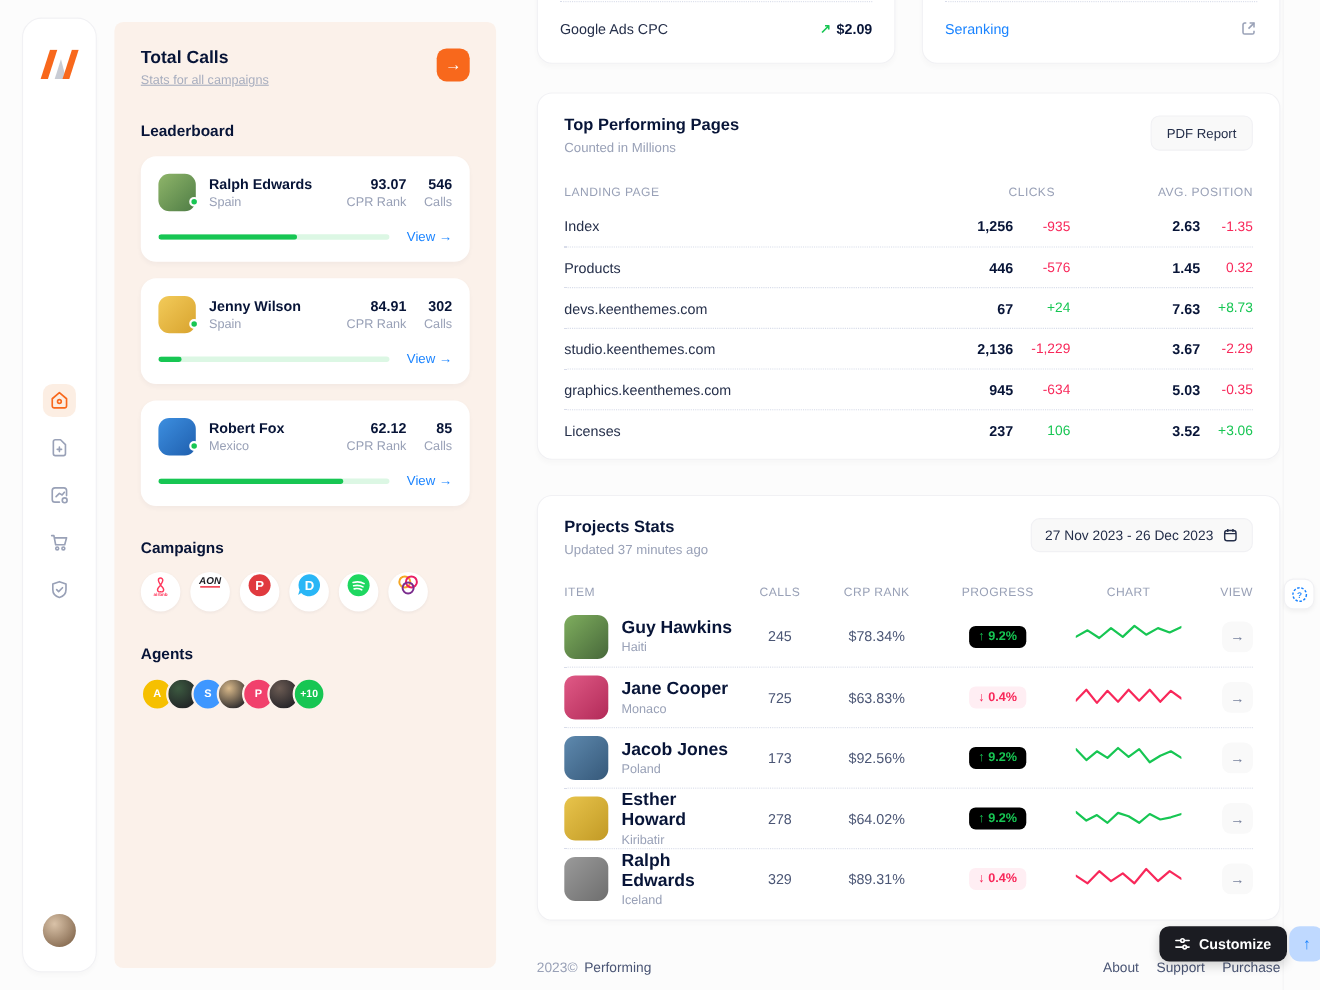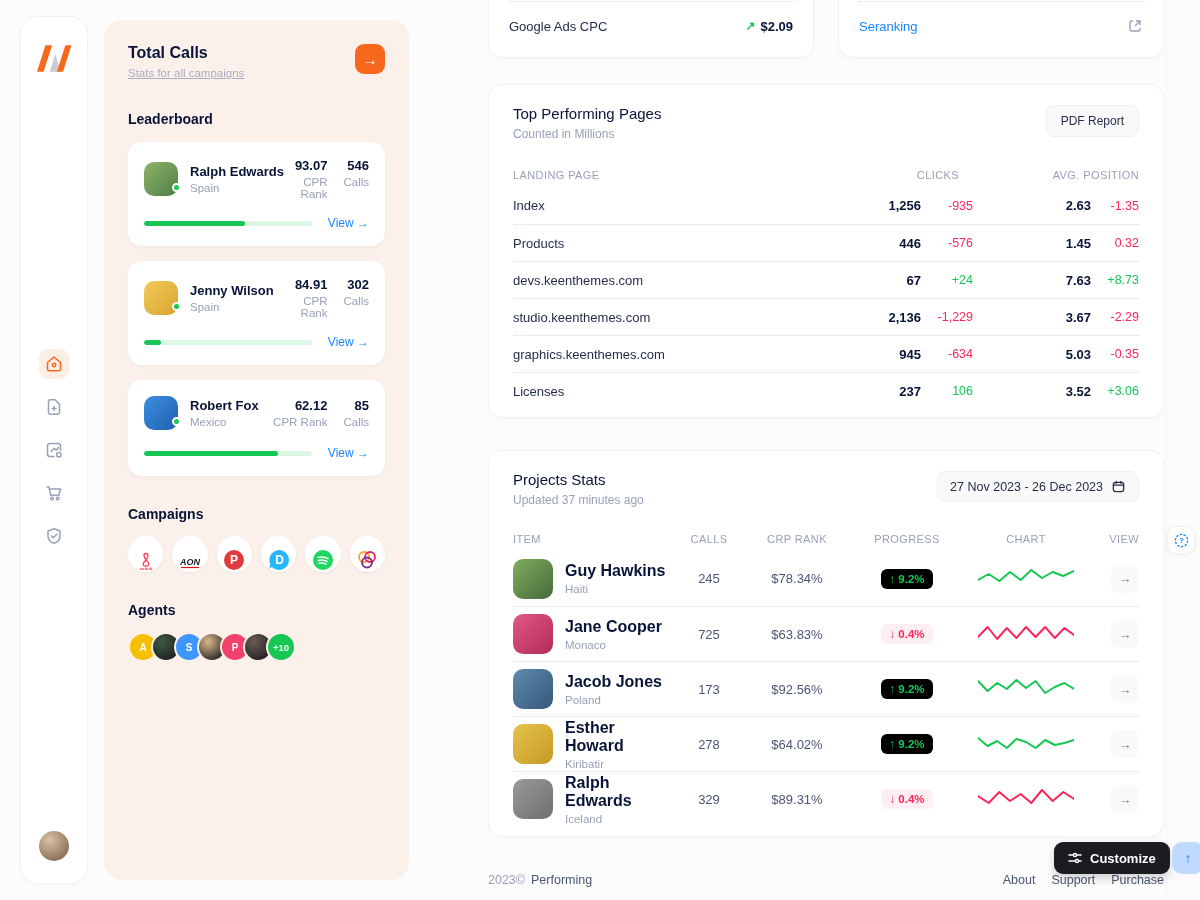--- a/index.html
+++ b/index.html
@@ -16,22 +16,22 @@
     box-shadow:0 3px 4px rgba(0,0,0,0.02);
   }
   .rail-logo { margin-top:28px; }
   .rail-nav { position:absolute; top:332px; left:0; right:0; display:flex; flex-direction:column; align-items:center; gap:13px; }
   .rail-item { width:30px; height:30px; border-radius:9px; display:flex; align-items:center; justify-content:center; color:#99A1B7; cursor:pointer; }
   .rail-item.active { background:#FCEEE3; color:#F8681C; }
   .rail-avatar { position:absolute; bottom:22px; left:50%; transform:translateX(-50%);
     width:30px; height:30px; border-radius:50%; background:radial-gradient(circle at 35% 30%, #d9c2a8, #8d7258 75%); cursor:pointer; }
   
   .panel {
-    position:absolute; left:104px; top:20px; width:305px; height:860px;
-    background:#FBF1EA; border-radius:18px; padding:24px; overflow:hidden;
+    position:absolute; left:104px; top:20px; width:347px; height:860px;
+    background:#FBF1EA; border-radius:8px; padding:24px; overflow:hidden;
   }
   .panel-head { display:flex; justify-content:space-between; align-items:flex-start; }
   .panel-title { font-size:16px; font-weight:700; color:#071437; }
   .panel-sub { font-size:11.5px; color:#A8AEBF; margin-top:5px;text-decoration:underline; }
   .go-btn { width:30px; height:30px; border:none; border-radius:9px; background:#F8681C; color:#fff;
     font-size:15px; display:flex; align-items:center; justify-content:center; cursor:pointer; }
   .section-h { font-size:14px; font-weight:700; color:#071437; }
   .lb-h { margin-top:32px; }
   .lb-list { margin-top:15px; display:flex; flex-direction:column; gap:15px; }
   .lb-card { background:#fff; border-radius:14px; padding:16px; box-shadow:0 2px 4px rgba(40,40,60,0.03); }
@@ -45,21 +45,21 @@
   .lb-stats { margin-left:auto; display:flex; gap:16px; }
   .lb-stat { text-align:right; }
   .lb-val { font-size:13px; font-weight:700; color:#071437; }
   .lb-lab { font-size:11.5px; color:#99A1B7; margin-top:3px; }
   .lb-bottom { display:flex; align-items:center; margin-top:16px; gap:16px; }
   .track { flex:1; height:5px; border-radius:3px; background:#DCF7E4; overflow:hidden; }
   .fill { height:100%; border-radius:3px; background:#17C653; }
   .view-link { font-size:12px; font-weight:500; color:#1B84FF; text-decoration:none; white-space:nowrap; }
   .camp-h { margin-top:30px; }
   .camp-row { margin-top:14px; display:flex; gap:9px; }
-  .camp-chip { width:36px; height:36px; border-radius:50%; background:#fff; display:flex; align-items:flex-end;
+  .camp-chip { width:36px; height:36px; border-radius:50%; background:#fff; display:flex; align-items:flex-start;
     justify-content:center; box-shadow:0 1px 3px rgba(40,40,60,0.06); cursor:pointer; }
   .agents-h { margin-top:30px; }
   .agents-row { margin-top:14px; display:flex; }
   .agent { width:30px; height:30px; border-radius:50%; border:2px solid #FBF1EA; margin-left:-7px;
     display:flex; align-items:center; justify-content:center; font-size:10px; font-weight:700; color:#fff; cursor:pointer; }
   .agent:first-child { margin-left:0; }
   
   .main { position:absolute; left:488px; top:0; width:676px; height:900px; }
   .card { background:#fff; border:1px solid #F1F1F4; border-radius:14px; box-shadow:0 3px 4px rgba(0,0,0,0.02); }
   .top-cards { display:flex; gap:24px; }
@@ -68,21 +68,21 @@
     border-bottom:1px dotted #D8DCE9; color:#99A1B7; }
   .top-card .live-row { height:48px; display:flex; align-items:center; justify-content:space-between;gap:41px; }
   .kpi-label { font-size:13px; font-weight:500; color:#252F4A; }
   .kpi-val { font-size:13px; font-weight:700; color:#071437; display:flex; align-items:center; gap:5px; }
   .up-arrow { color:#17C653; font-size:12px; font-weight:700; }
   .blue-link { font-size:13px; font-weight:500; color:#1B84FF; text-decoration:none; }
   .ext-icon { color:#99A1B7; display:flex; }
   
   .tbl-card { margin-top:26px; padding:20px 24px 8px; }
   .tbl-head { display:flex; justify-content:space-between; align-items:flex-start; }
-  .tbl-title { font-size:15px; font-weight:400; color:#071437; }
+  .tbl-title { font-size:15px; font-weight:700; color:#071437; }
   .tbl-sub { font-size:12px; color:#99A1B7; margin-top:5px; }
   .pdf-btn { background:#F9F9F9; border:1px solid #F1F1F4; border-radius:8px; padding:8px 14px;
     font-size:12px; font-weight:500; color:#252F4A; cursor:pointer; font-family:inherit; }
   .date-chip { background:#F9F9F9; border:1px solid #F1F1F4; border-radius:8px; padding:7px 12px;
     font-size:12.5px; font-weight:500; color:#252F4A; display:flex; align-items:center; gap:8px; cursor:pointer; }
   .col-headers, .p-row { display:grid; grid-template-columns:1fr 80px 52px 118px 48px; align-items:center; }
   .col-headers { margin-top:22px; height:24px; }
   .ch { font-size:11px; font-weight:500; color:#99A1B7; letter-spacing:.4px; }
   .ch.r { text-align:right; }
   .p-row { height:37px; border-top:1px dotted #D8DCE9; font-size:13px; }

